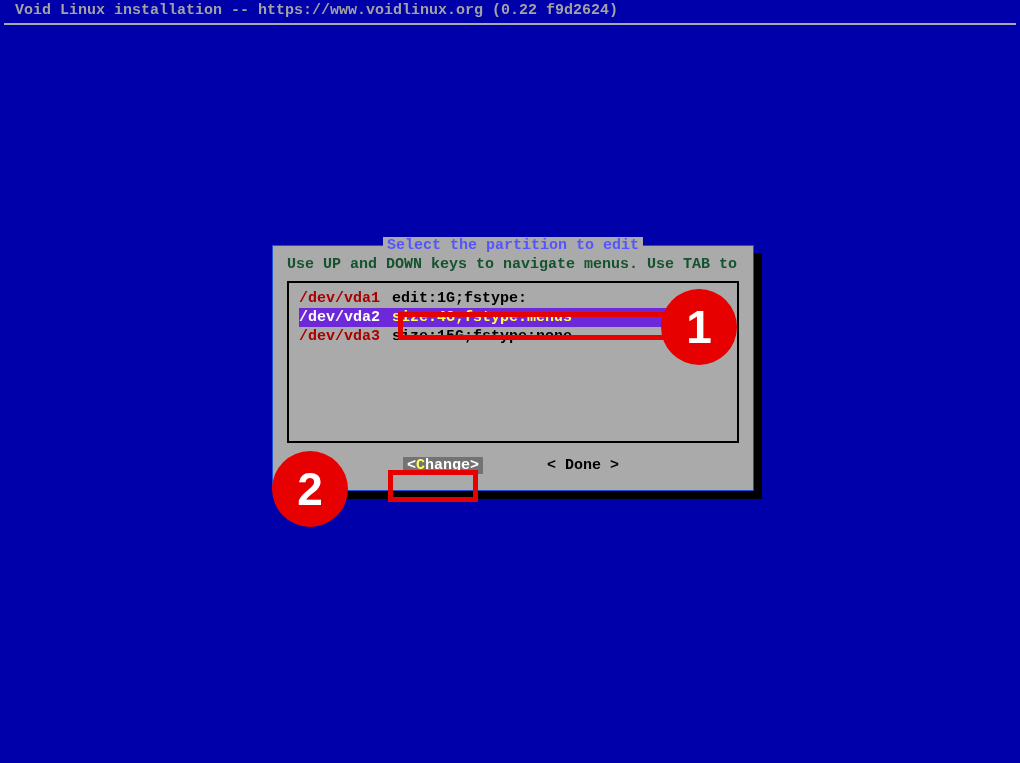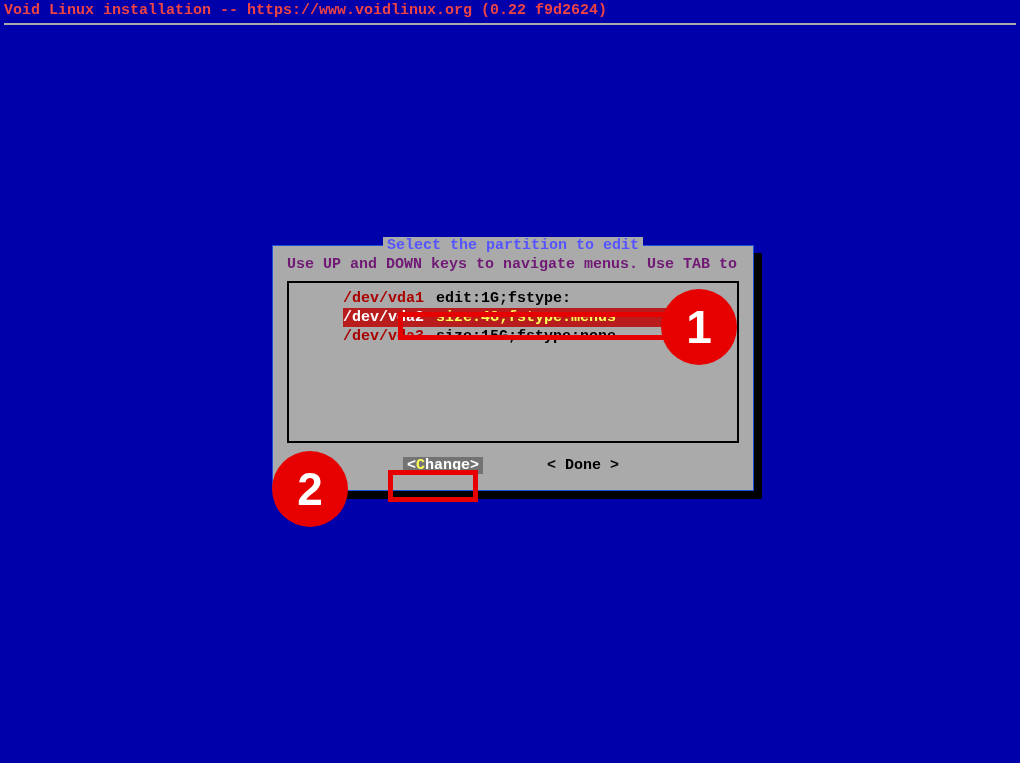--- a/index.html
+++ b/index.html
@@ -8,22 +8,22 @@
       height: 763px;
       background: #0000aa;
       font-family: "Courier New", monospace;
       font-size: 15px;
       font-weight: bold;
       color: #aaaaaa;
       overflow: hidden;
       position: relative;
     }
     .header {
-      padding: 2px 4px;
-      color: #ef4444;
+      padding: 2px 15px;
+      color: #a3a3a3;
     }
     .header-rule {
       border: none;
       border-top: 2px solid #aaaaaa;
       margin: 2px 4px 0 4px;
     }
     .dialog {
       position: absolute;
       left: 272px;
       top: 245px;
@@ -39,42 +39,41 @@
       text-align: center;
       height: 0;
     }
     .dialog-title {
       display: inline-block;
       background: #aaaaaa;
       color: #5555ff;
       padding: 0 4px;
     }
     .instructions {
-      color: #701a75;
+      color: #14532d;
       padding: 10px 8px 8px 14px;
       line-height: 1.15;
     }
     .listbox {
       margin: 0 14px;
       border: 2px solid #000;
       height: 162px;
       padding: 6px 10px;
       position: relative;
     }
     .list-item {
       display: flex;
       gap: 12px;
       color: #aa0000;
       padding: 1px 0;
       white-space: pre;
-      margin-left: 44px;
     }
     .list-item .desc { color: #000; }
     .list-item.selected {
-      background: #b91c1c;
+      background: #6d28d9;
     }
     .list-item.selected .dev { color: #ffffff; }
     .list-item.selected .desc { color: #ffff55; }
     .button-row {
       display: flex;
       justify-content: center;
       gap: 60px;
       padding: 14px 0 16px 0;
       color: #000;
     }

